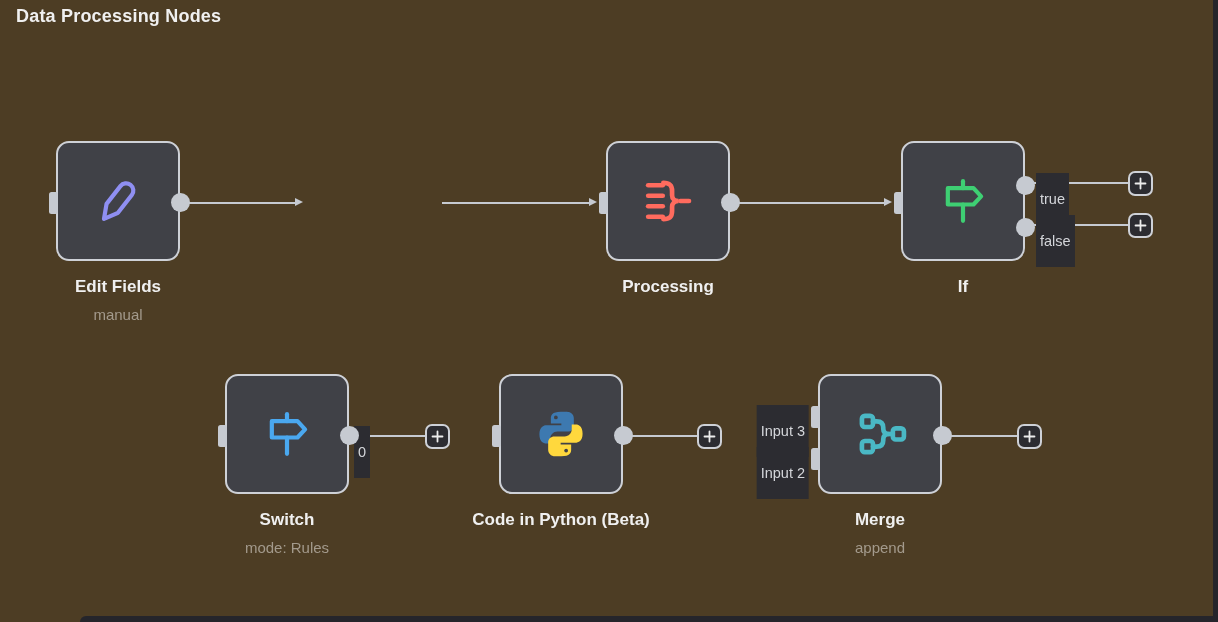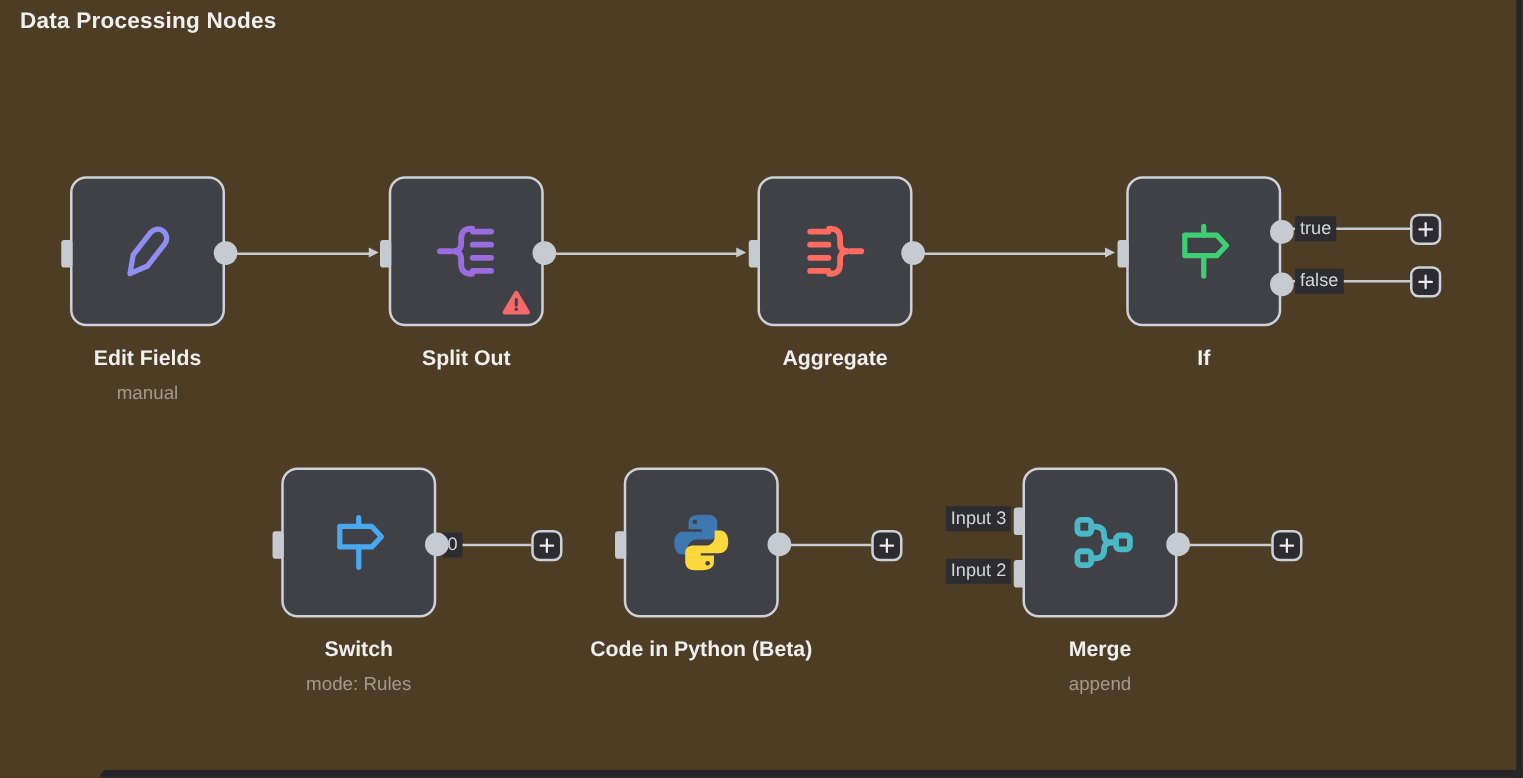--- a/index.html
+++ b/index.html
@@ -46,21 +46,21 @@
     position:absolute;height:2px;background:var(--connector,#c6cad1);
   }
   .arrowhead{
     position:absolute;width:0;height:0;
     border-top:4.5px solid transparent;border-bottom:4.5px solid transparent;
     border-left:8px solid var(--connector,#c6cad1);
   }
   .chip{
     position:absolute;background:var(--chip-bg,#2c2c31);
     color:var(--chip-text,#d4d6da);font-size:14.5px;
-    padding:1px 4px;line-height:18px;white-space:nowrap;
+    padding:17px 4px;line-height:18px;white-space:nowrap;
   }
   .chip.right-anchor{transform:translateX(-100%);}
   .plus-btn{
     position:absolute;width:25px;height:25px;box-sizing:border-box;
     background:var(--chip-bg,#36363c);
     border:2px solid var(--node-border,#ced1d7);
     border-radius:7px;
   }
   .plus-btn svg{position:absolute;left:2px;top:2px;}
   .warning-badge{
@@ -134,55 +134,35 @@
     <svg class="icon" viewBox="0 0 48 48">
       <g transform="rotate(38 24 24)">
         <path d="M24 6.5 a6.2 6.2 0 0 1 6.2 6.2 V32 L24 43.5 L17.8 32 V12.7 A6.2 6.2 0 0 1 24 6.5 Z" fill="none" style="stroke:var(--icon-pen)" stroke-width="3.6" stroke-linejoin="round"></path>
       </g>
     </svg>
     <div class="output-dot"></div>
     <div class="node-label">Edit Fields</div>
     <div class="node-sub">manual</div>
   </div>
 
-  <div class="node" style="left:311px;top:141px">
-    <div class="input-tab"></div>
-    <svg class="icon" viewBox="0 0 48 48">
-      <g fill="none" style="stroke:var(--icon-split-out)" stroke-width="4" stroke-linecap="round">
-        <path d="M6 24 h7.5"></path>
-        <path d="M28 8.5 c-5.5 0-7.5 2-7.5 7 v3.5 c0 3-2 5-5.5 5 c3.5 0 5.5 2 5.5 5 v3.5 c0 5 2 7 7.5 7"></path>
-        <path d="M28.5 10.5 h12.5"></path>
-        <path d="M28.5 19.5 h12.5"></path>
-        <path d="M28.5 28.5 h12.5"></path>
-        <path d="M28.5 37.5 h12.5"></path>
-      </g>
-    </svg>
-    <svg class="warning-badge" viewBox="0 0 22 20">
-      <path d="M11 2 L20.5 18 H1.5 Z" style="fill:var(--warning);stroke:var(--warning)" stroke-width="3" stroke-linejoin="round"></path>
-      <path d="M11 7.5 v4.5" stroke="#404147" stroke-width="2.4" stroke-linecap="round"></path>
-      <circle cx="11" cy="15.3" r="1.4" fill="#404147"></circle>
-    </svg>
-    <div class="output-dot"></div>
-    <div class="node-label">Split Out</div>
-  </div>
 
   <div class="node" style="left:606px;top:141px">
     <div class="input-tab"></div>
     <svg class="icon" viewBox="0 0 48 48">
       <g fill="none" style="stroke:var(--icon-aggregate)" stroke-width="4" stroke-linecap="round">
         <path d="M7 10.5 h12.5"></path>
         <path d="M7 19.5 h12.5"></path>
         <path d="M7 28.5 h12.5"></path>
         <path d="M7 37.5 h12.5"></path>
         <path d="M20 8.5 c5.5 0 7.5 2 7.5 7 v3.5 c0 3 2 5 5.5 5 c-3.5 0-5.5 2-5.5 5 v3.5 c0 5-2 7-7.5 7"></path>
         <path d="M34.5 24 h7.5"></path>
       </g>
     </svg>
     <div class="output-dot"></div>
-    <div class="node-label">Aggregate</div>
+    <div class="node-label">Processing</div>
   </div>
 
   <div class="node" style="left:901px;top:141px">
     <div class="input-tab"></div>
     <svg class="icon" viewBox="0 0 48 48">
       <g fill="none" style="stroke:var(--icon-if)" stroke-width="3.6" stroke-linecap="round" stroke-linejoin="round">
         <path d="M24 7 V13"></path>
         <path d="M24 27 V41"></path>
         <path d="M11 13 H33 L39.5 20 L33 27 H11 Z"></path>
       </g>

